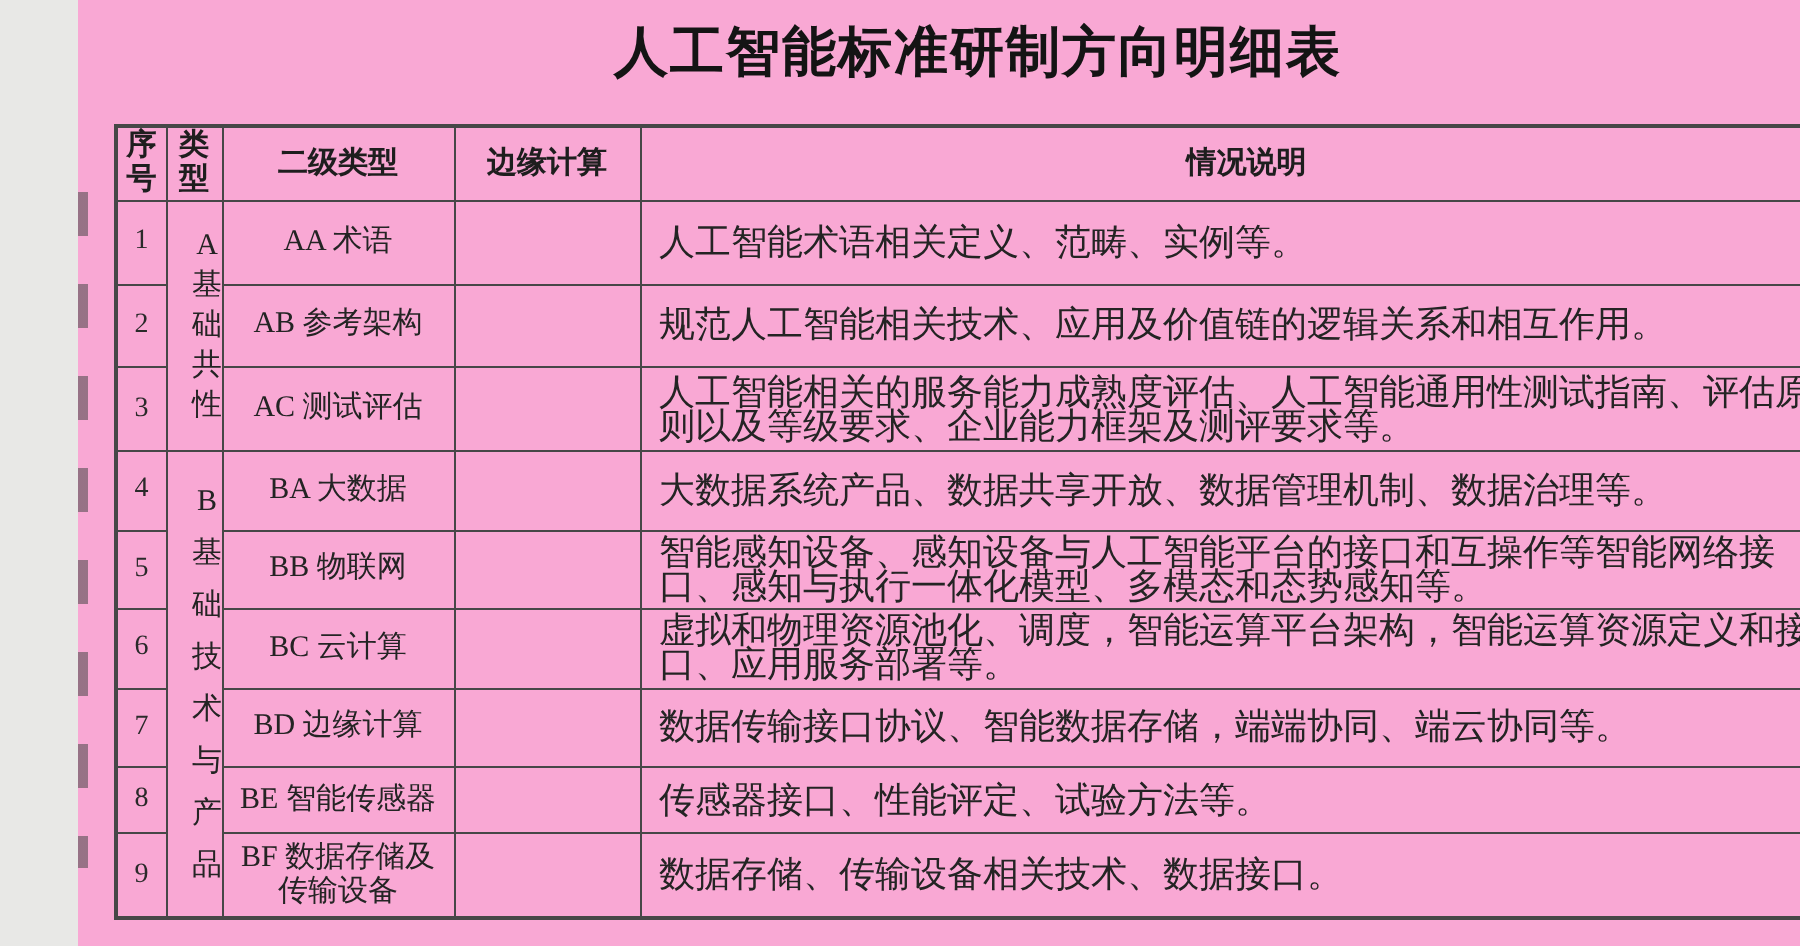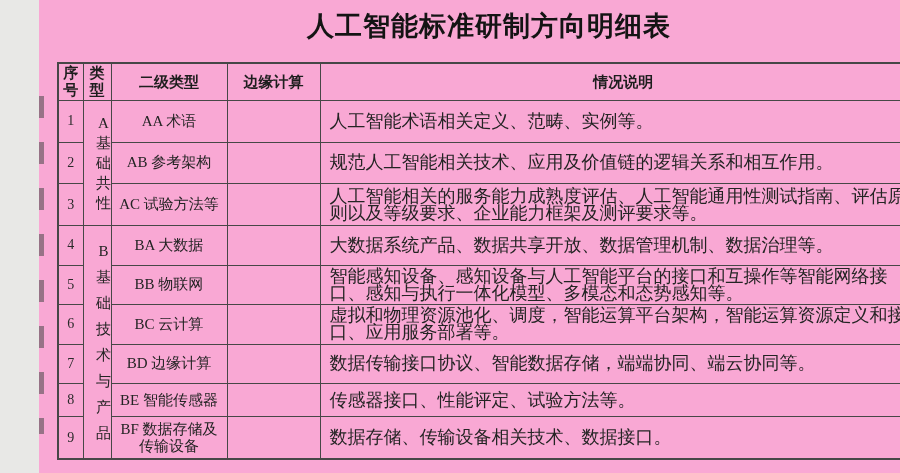--- a/index.html
+++ b/index.html
@@ -142,21 +142,21 @@
         <td class="desc-cell">人工智能术语相关定义、范畴、实例等。</td>
       </tr>
       <tr class="r37">
         <td class="seq-cell">2</td>
         <td class="lv2-cell">AB 参考架构</td>
         <td class="lv3-cell"></td>
         <td class="desc-cell">规范人工智能相关技术、应用及价值链的逻辑关系和相互作用。</td>
       </tr>
       <tr class="r37">
         <td class="seq-cell">3</td>
-        <td class="lv2-cell">AC 试验方法等</td>
+        <td class="lv2-cell">AC 测试评估</td>
         <td class="lv3-cell"></td>
         <td class="desc-cell">人工智能相关的服务能力成熟度评估、人工智能通用性测试指南、评估原则以及等级要求、企业能力框架及测评要求等。</td>
       </tr>
       <tr class="r38">
         <td class="seq-cell">4</td>
         <td class="group-cell group-b" rowspan="6">
           <div class="group-text">B基础技术与产品</div>
         </td>
         <td class="lv2-cell">BA 大数据</td>
         <td class="lv3-cell"></td>

